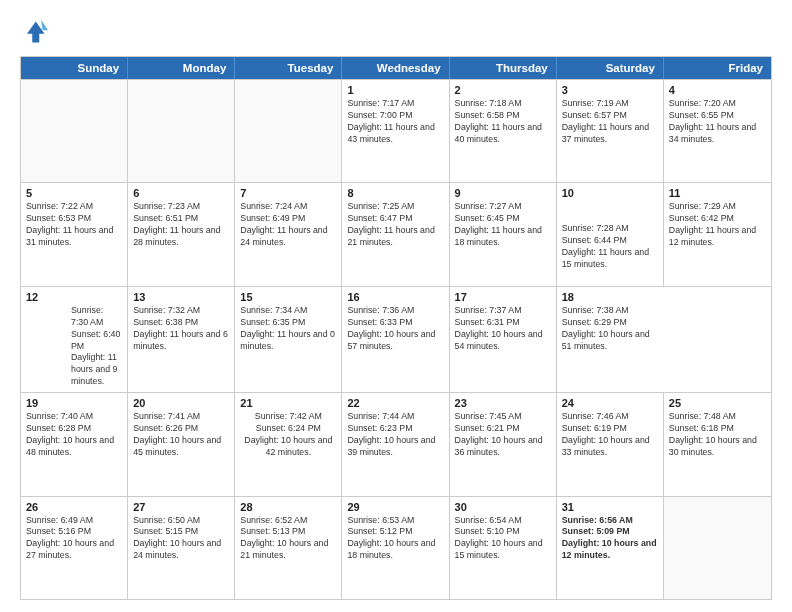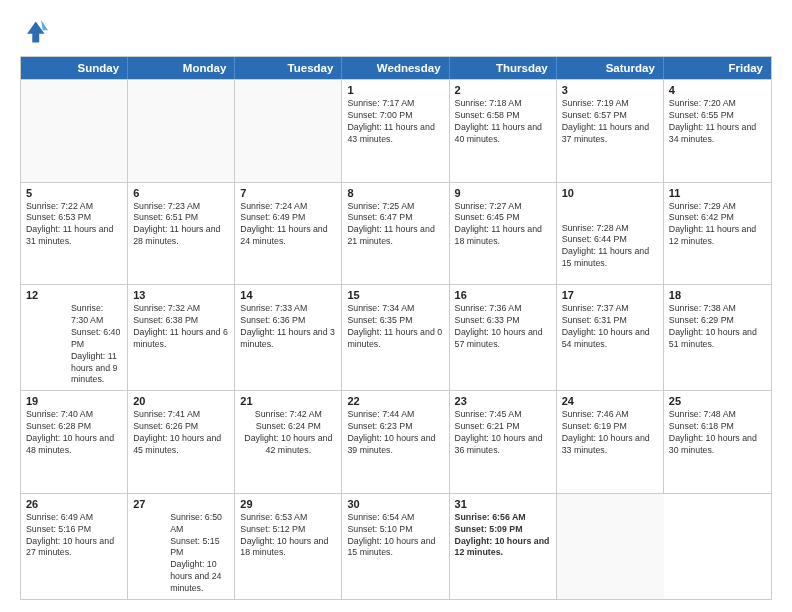--- a/index.html
+++ b/index.html
@@ -226,26 +226,20 @@
 Sunset: 6:40 PM
 Daylight: 11 hours and 9 minutes.</div>
           </div>
           <div class="cal-cell">
             <div class="cell-day">13</div>
             <div class="cell-info" style="white-space: pre-line;">Sunrise: 7:32 AM
 Sunset: 6:38 PM
 Daylight: 11 hours and 6 minutes.</div>
           </div>
           <div class="cal-cell">
-            <div class="cell-day">14</div>
-            <div class="cell-info" style="white-space: pre-line;">Sunrise: 7:33 AM
-Sunset: 6:36 PM
-Daylight: 11 hours and 3 minutes.</div>
-          </div>
-          <div class="cal-cell">
             <div class="cell-day">15</div>
             <div class="cell-info" style="white-space: pre-line;">Sunrise: 7:34 AM
 Sunset: 6:35 PM
 Daylight: 11 hours and 0 minutes.</div>
           </div>
           <div class="cal-cell">
             <div class="cell-day">16</div>
             <div class="cell-info" style="white-space: pre-line;">Sunrise: 7:36 AM
 Sunset: 6:33 PM
 Daylight: 10 hours and 57 minutes.</div>
@@ -309,23 +303,29 @@
         </div>
         <div class="cal-row">
           <div class="cal-cell">
             <div class="cell-day">26</div>
             <div class="cell-info" style="white-space: pre-line;">Sunrise: 6:49 AM
 Sunset: 5:16 PM
 Daylight: 10 hours and 27 minutes.</div>
           </div>
           <div class="cal-cell">
             <div class="cell-day">27</div>
-            <div class="cell-info" style="white-space: pre-line; margin-left: 37px;">Sunrise: 6:50 AM
+            <div class="cell-info" style="white-space: pre-line;">Sunrise: 6:50 AM
 Sunset: 5:15 PM
 Daylight: 10 hours and 24 minutes.</div>
+          </div>
+          <div class="cal-cell">
+            <div class="cell-day">28</div>
+            <div class="cell-info" style="white-space: pre-line;">Sunrise: 6:52 AM
+Sunset: 5:13 PM
+Daylight: 10 hours and 21 minutes.</div>
           </div>
           <div class="cal-cell">
             <div class="cell-day">29</div>
             <div class="cell-info" style="white-space: pre-line;">Sunrise: 6:53 AM
 Sunset: 5:12 PM
 Daylight: 10 hours and 18 minutes.</div>
           </div>
           <div class="cal-cell">
             <div class="cell-day">30</div>
             <div class="cell-info" style="white-space: pre-line;">Sunrise: 6:54 AM

